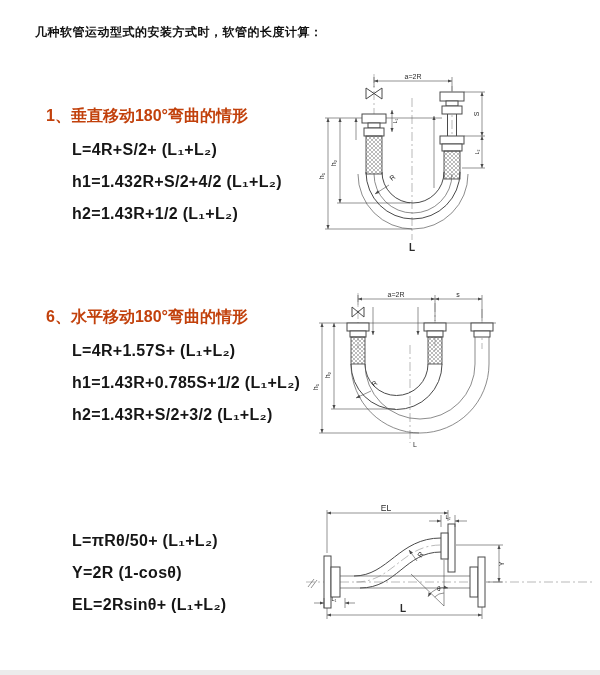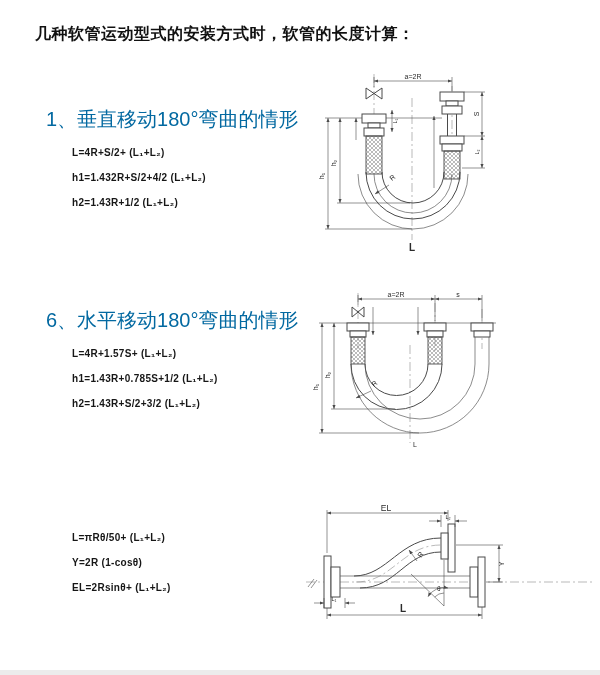--- a/index.html
+++ b/index.html
@@ -3,26 +3,26 @@
 <meta charset="utf-8">
 <style>
   * { margin:0; padding:0; box-sizing:border-box; }
   html,body { background:#ffffff; }
   .page {
     position:relative; width:600px; height:675px; background:#ffffff;
     font-family:"Liberation Sans", sans-serif; color:#1a1a1a; overflow:hidden;
   }
   .page-title {
     position:absolute; left:35px; top:24px;
-    font-size:16px; font-weight:700; letter-spacing:.5px; color:#111;
+    font-size:12px; font-weight:700; letter-spacing:.5px; color:#111;
   }
   .sec { position:absolute; left:46px; width:270px; }
-  .sec-heading { font-size:20px; font-weight:400; color:#0369a1; white-space:nowrap; }
+  .sec-heading { font-size:16px; font-weight:700; color:#c2410c; white-space:nowrap; }
   .formula {
-    margin-top:14px; padding-left:26px; font-size:10px; font-weight:700;
+    margin-top:14px; padding-left:26px; font-size:16px; font-weight:700;
     color:#161616; letter-spacing:.3px; white-space:nowrap;
   }
   .diagram { position:absolute; }
   svg text { fill:#2b2b2b; font-family:"Liberation Sans", sans-serif; }
   .ln  { stroke:#4a4a4a; stroke-width:1;  fill:none; }
   .ln2 { stroke:#5a5a5a; stroke-width:.7; fill:none; }
   .cl  { stroke:#8c8c8c; stroke-width:.6; fill:none; stroke-dasharray:9 3 2 3; }
   .dim { stroke:#4a4a4a; stroke-width:.6; fill:none; }
   .fit { fill:#ffffff; stroke:#4a4a4a; stroke-width:1; }
   .dt  { font-size:7px; }

